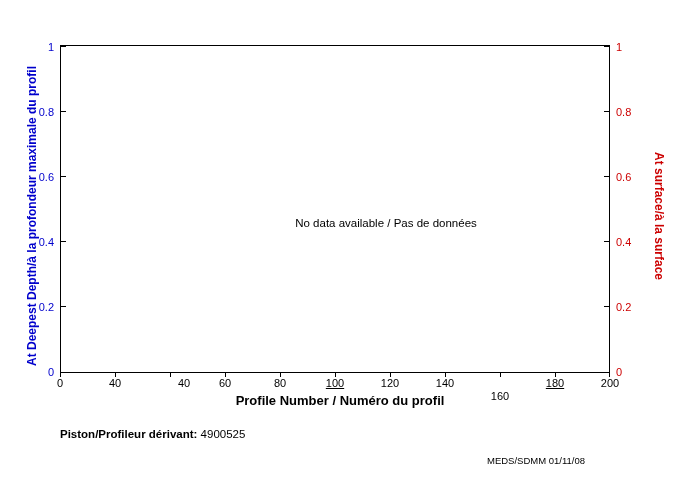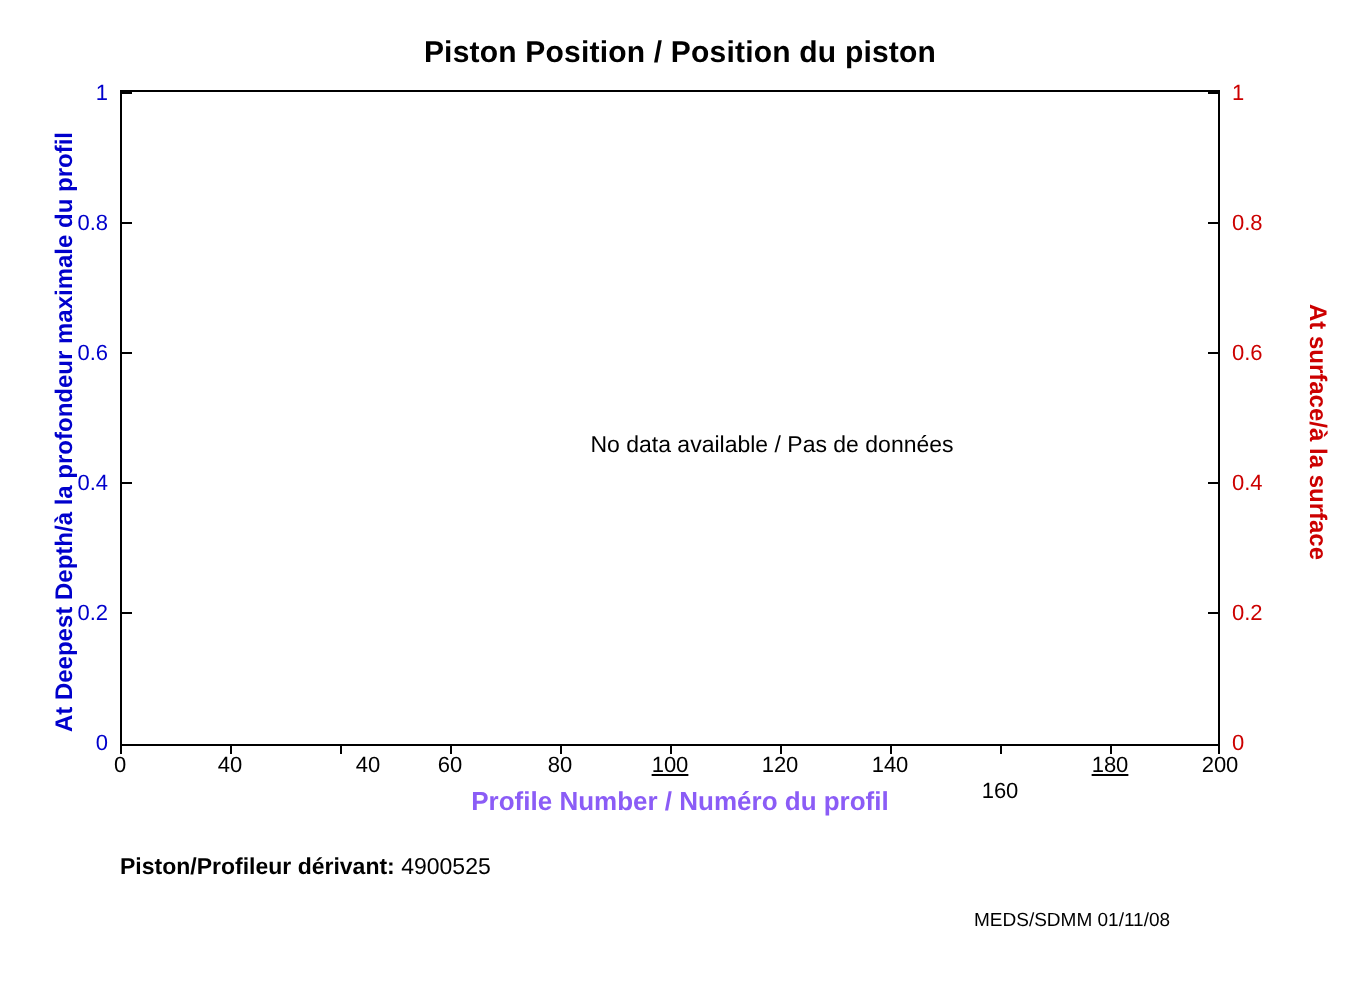--- a/index.html
+++ b/index.html
@@ -99,21 +99,21 @@
 
   
   .xlabel {
     position: absolute;
     left: 0;
     top: 393px;
     width: 680px;
     text-align: center;
     font-size: 13px;
     font-weight: bold;
-    color: #8b5cf6;
+    color: #000000;
   }
 
   .ylabel-left {
     position: absolute;
     left: -133px;
     top: 209px;
     width: 330px;
     text-align: center;
     font-size: 12px;
     font-weight: bold;
@@ -163,21 +163,20 @@
     font-size: 9.5px;
     color: #000000;
     white-space: nowrap;
   }
 </style>
 </head>
 <body>
 
 <div id="root">
 
-  <div class="chart-title">Piston Position / Position du piston</div>
 
   <div class="plot-box"></div>
 
   <div class="no-data-text">No data available / Pas de données</div>
 
   <div class="tick tick-x" style="left:60px;  top:372px;"></div>
   <div class="tick tick-x" style="left:115px; top:372px;"></div>
   <div class="tick tick-x" style="left:170px; top:372px;"></div>
   <div class="tick tick-x" style="left:225px; top:372px;"></div>
   <div class="tick tick-x" style="left:280px; top:372px;"></div>

